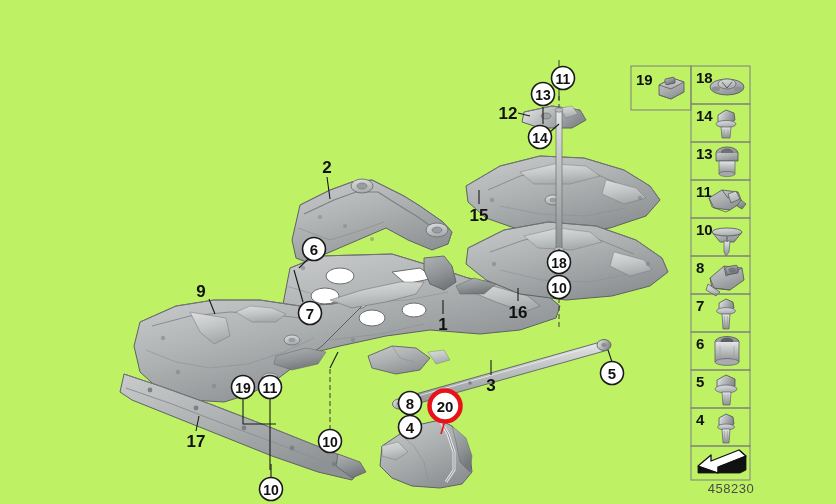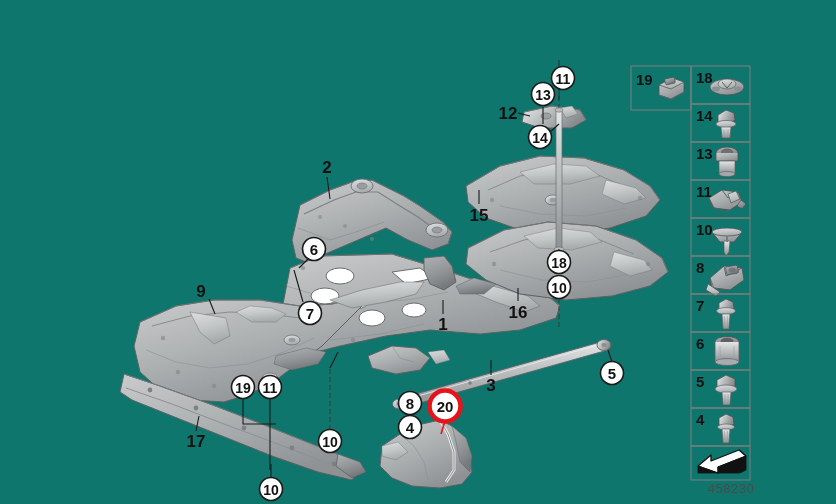--- a/index.html
+++ b/index.html
@@ -7,21 +7,21 @@
     padding: 0;
     background: #ffffff;
   }
   body {
     font-family: "Liberation Sans", sans-serif;
   }
   #stage {
     position: relative;
     width: 836px;
     height: 504px;
-    background: #0f766e;
+    background: #bef264;
     overflow: hidden;
     text-align: right;
   }
   #stage svg {
     position: absolute;
     left: 0;
     top: 0;
   }
   .callout-text {
     font-family: "Liberation Sans", sans-serif;

